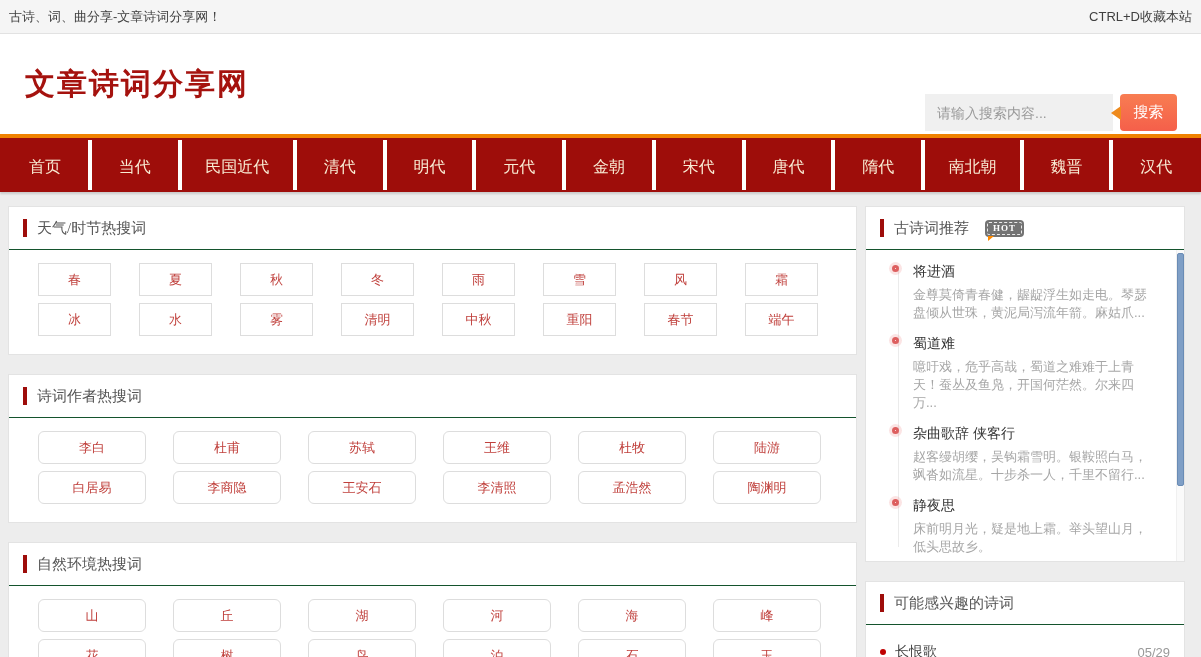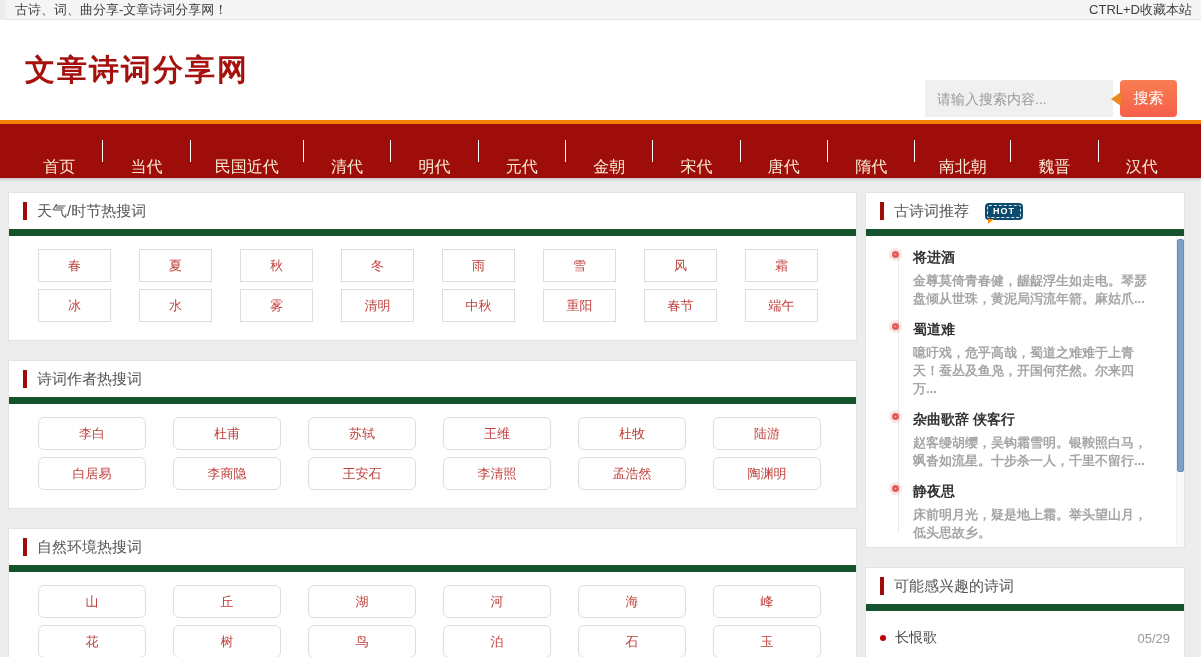--- a/index.html
+++ b/index.html
@@ -5,23 +5,23 @@
   * { box-sizing: border-box; }
   html,body { margin:0; padding:0; }
   body {
     width:1201px; height:657px; overflow:hidden;
     background:#ededed;
     font-family:"Liberation Sans","DejaVu Sans",sans-serif;
   }
 
   
   .topbar {
-    height:20px; background:#f5f5f5; border-bottom:1px solid #e2e2e2;
+    height:34px; background:#f5f5f5; border-bottom:1px solid #e2e2e2;
     display:flex; justify-content:space-between; align-items:center;
-    padding:0 9px; font-size:13px; color:#404040;margin-left:6px;
+    padding:0 9px; font-size:13px; color:#404040;
   }
 
   
   .header { height:100px; background:#fff; position:relative; }
   .logo {
     position:absolute; left:25px; top:50%; transform:translateY(-50%);
     margin:0; font-size:30px; font-weight:bold; color:#a5120e; letter-spacing:2px;
     cursor:pointer;
   }
   .search-wrap { position:absolute; right:24px; top:60px; height:37px; display:flex; align-items:center; }
@@ -39,63 +39,63 @@
   .search-arrow {
     position:absolute; left:-9px; top:50%; transform:translateY(-50%);
     width:0; height:0;
     border-top:7px solid transparent; border-bottom:7px solid transparent;
     border-right:10px solid #ee8a1d;
   }
 
   
   .accent-line { height:4px; background:#f08200; }
   .nav { height:54px; background:#9e0d0a; box-shadow:0 2px 2px rgba(0,0,0,.15); }
-  .nav ul { display:flex; height:100%; margin:0; padding:16px; list-style:none; }
+  .nav ul { display:flex; height:100%; margin:0; padding:2px; list-style:none; }
   .nav li {
     flex:1 1 0; text-align:center; line-height:54px; font-size:16px;
-    color:#f9ecd4; border-left:1px solid #ffffff; cursor:pointer; white-space:nowrap;
+    color:#f9ecd4; border-left:4px solid #ffffff; cursor:pointer; white-space:nowrap;
   }
   .nav li:first-child { border-left:none; }
 
   
   .main { display:flex; align-items:flex-start; padding:14px 16px 0 8px; gap:8px; }
   .left-col { width:849px; }
   .right-col { width:320px; }
 
   .card { background:#fff; border:1px solid #e3e3e3; margin-bottom:19px; }
   .card-head {
-    height:43px; border-bottom:7px solid #14532d; padding:0 14px;
-    display:flex; align-items:center; font-size:15px; color:#555;
+    height:43px; border-bottom:1px solid #14532d; padding:0 14px;
+    display:flex; align-items:center; font-size:15px; color:#555;font-family:Liberation Serif, serif;
   }
   .head-bar { width:4px; height:18px; background:#9e0d0a; margin-right:10px; flex:none; }
 
   
   .tags { padding:13px 0 11px 29px; }
   .tag {
     display:inline-block; height:33px; line-height:31px; text-align:center;
     border:1px solid #ddd; background:#fff; color:#c0403c; font-size:13px;
     cursor:pointer; margin:0 28px 7px 0; font-family:inherit; padding:0;
   }
   .cols-8 .tag { width:73px; margin-right:28px; }
   .cols-6 .tag { width:108px; margin-right:27px;border-radius:6px; }
 
   
   .hot-badge {
-    position:relative; margin-left:16px; background:#0c4a6e; color:#fff;
+    position:relative; margin-left:16px; background:#737373; color:#fff;
     font-size:9px; font-weight:bold; line-height:1; padding:4px 8px;
     border-radius:4px; letter-spacing:1px;
     outline:1px dashed rgba(255,255,255,.85); outline-offset:-3px;
   }
   .hot-badge::after {
     content:""; position:absolute; left:3px; bottom:-4px;
     border-left:6px solid #ff8a00; border-bottom:5px solid transparent;
   }
 
   
-  .recommend-body { position:relative; height:311px; padding:13px 0 0 0; overflow:hidden;font-weight:bold; }
+  .recommend-body { position:relative; height:311px; padding:13px 0 0 0; overflow:hidden; }
   .timeline { position:absolute; left:32px; top:16px; bottom:14px; width:1px; background:#ebebeb; }
   .poem { position:relative; padding:0 30px 0 47px; margin-bottom:13px; }
   .poem-bullet {
     position:absolute; left:26px; top:2px; width:7px; height:7px;
     border:3px solid #dd5f5f; border-radius:50%; background:#fff;
     box-shadow:0 0 0 3px rgba(238,130,130,.22);
   }
   .poem-title { font-size:14px; color:#333; margin:0 0 7px 0; line-height:16px; cursor:pointer; }
   .poem-excerpt { font-size:13px; color:#a6a6a6; line-height:18px; }
 

